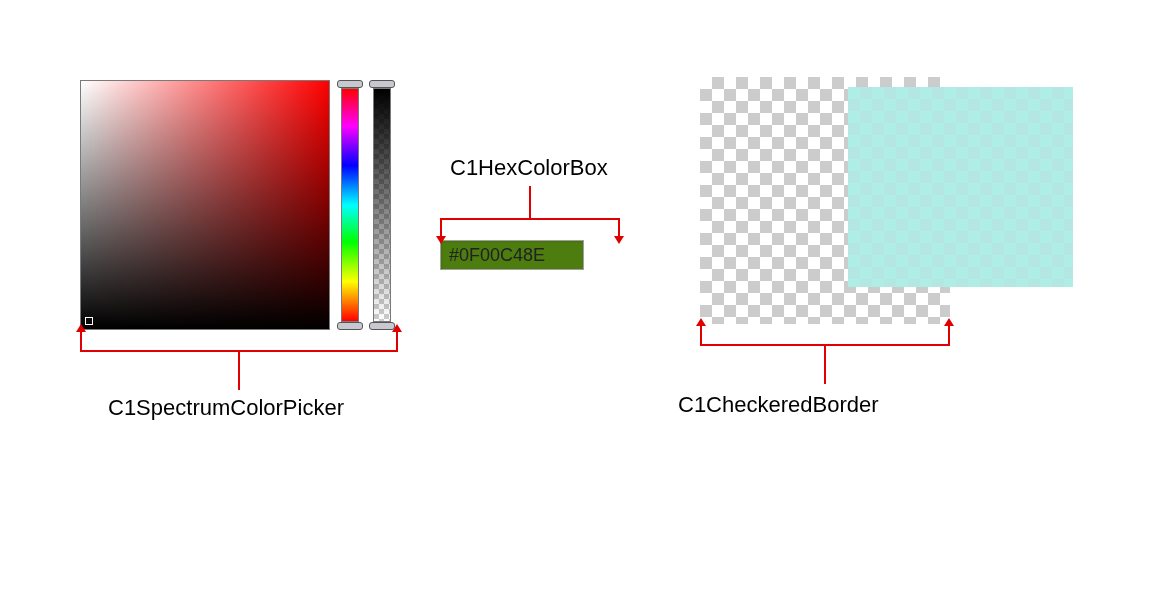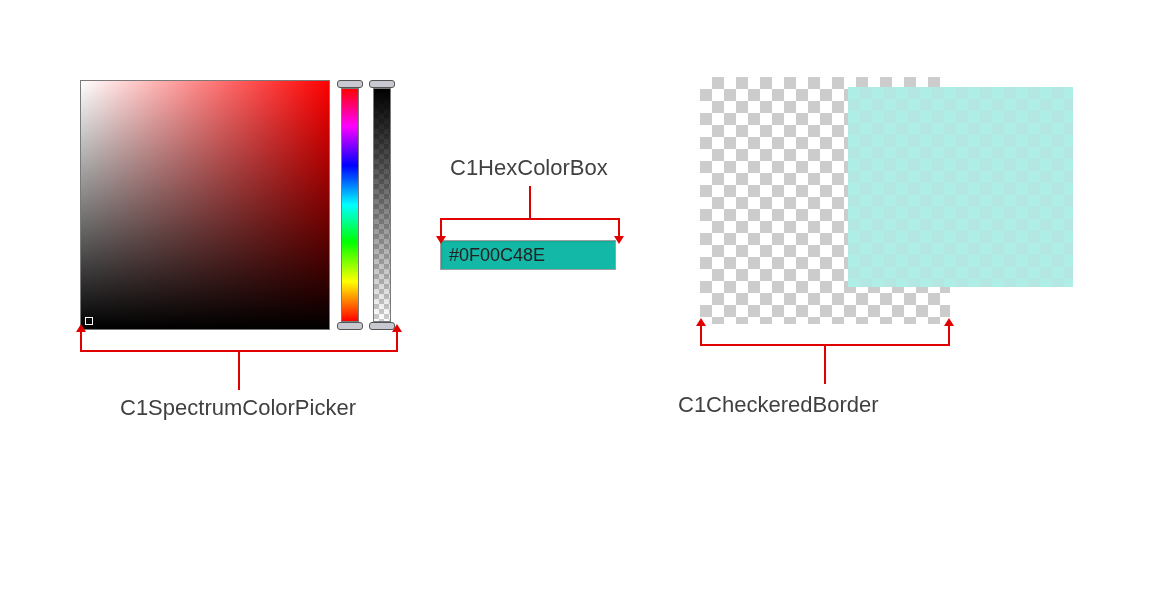--- a/index.html
+++ b/index.html
@@ -76,30 +76,30 @@
       background: #c8c8d0;
       border: 1px solid #555;
       border-radius: 3px;
     }
 
     
     .hex-box {
       position: absolute;
       left: 440px;
       top: 240px;
-      width: 176px;
+      width: 144px;
       height: 30px;
       border: 1px solid #a0a0a0;
       box-shadow: inset 1px 1px 2px rgba(0,0,0,0.1);
       font-size: 18px;
       color: #222;
       display: flex;
       align-items: center;
       padding: 0 8px;
-      background: #14b8a6;
+      background: #4d7c0f;
     }
 
     
     .checker-swatch {
       position: absolute;
       background-image:
         linear-gradient(45deg, #ccc 25%, transparent 25%),
         linear-gradient(-45deg, #ccc 25%, transparent 25%),
         linear-gradient(45deg, transparent 75%, #ccc 75%),
         linear-gradient(-45deg, transparent 75%, #ccc 75%);
@@ -124,21 +124,21 @@
       content: '';
       position: absolute;
       inset: 0;
       background: rgba(174, 238, 230, 0.8);
     }
 
     
     .label {
       position: absolute;
       font-size: 22px;
-      color: #404040;
+      color: #000000;
       white-space: nowrap;
       text-align: center;
     }
     .red-line { position: absolute; background: #e00000; }
     .red-line.h { height: 2px; }
     .red-line.v { width: 2px; }
     .arrow-down {
       position: absolute;
       width: 0; height: 0;
       border-left: 5px solid transparent;
@@ -203,21 +203,21 @@
 <div class="checker-swatch swatch-front"></div>
 
 <div class="spectrum-bracket">
   <div class="arrow-up" style="left:-4px;  top:-6px;"></div>
   <div class="arrow-up" style="left:312px; top:-6px;"></div>
   <div class="red-line v l"></div>
   <div class="red-line v r"></div>
   <div class="red-line h hh"></div>
   <div class="red-line v m"></div>
 </div>
-<div class="label" style="left:108px; top:395px;margin-left:12px;">C1SpectrumColorPicker</div>
+<div class="label" style="left:108px; top:395px;">C1SpectrumColorPicker</div>
 
 <div class="label" style="left:450px; top:155px;">C1HexColorBox</div>
 <div class="hex-bracket">
   <div class="red-line v m"></div>
   <div class="red-line h hh"></div>
   <div class="red-line v l"></div>
   <div class="red-line v r"></div>
   <div class="arrow-down" style="left:-4px;  top:50px;"></div>
   <div class="arrow-down" style="left:174px; top:50px;"></div>
 </div>

